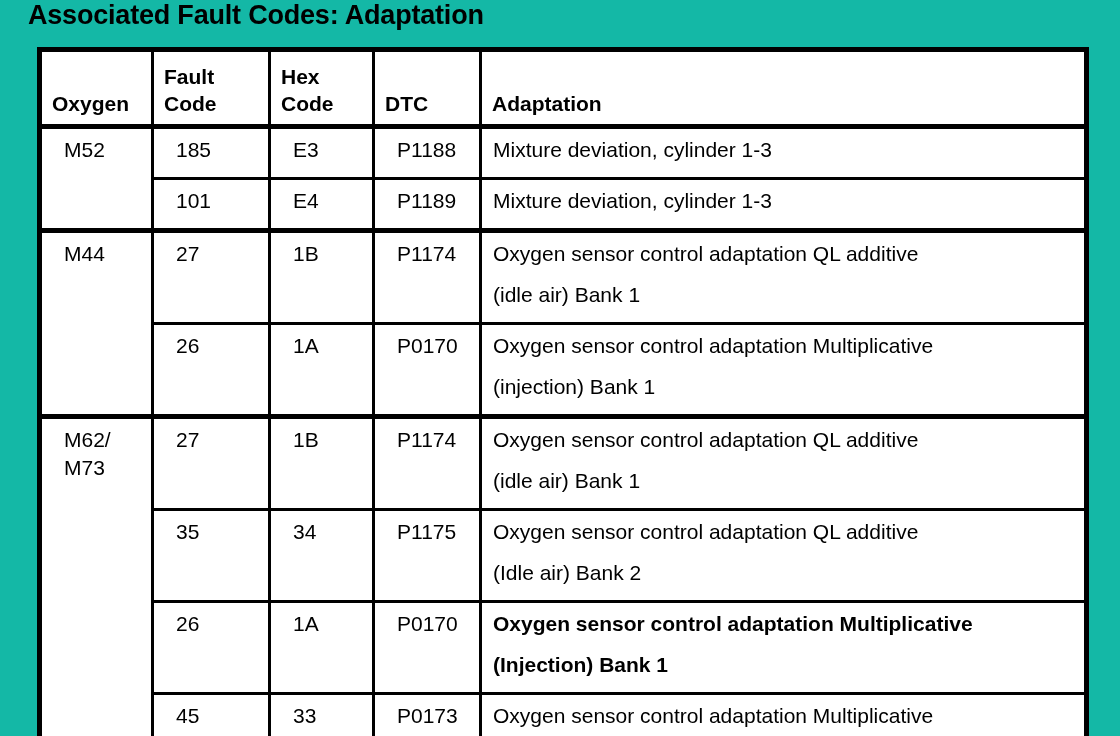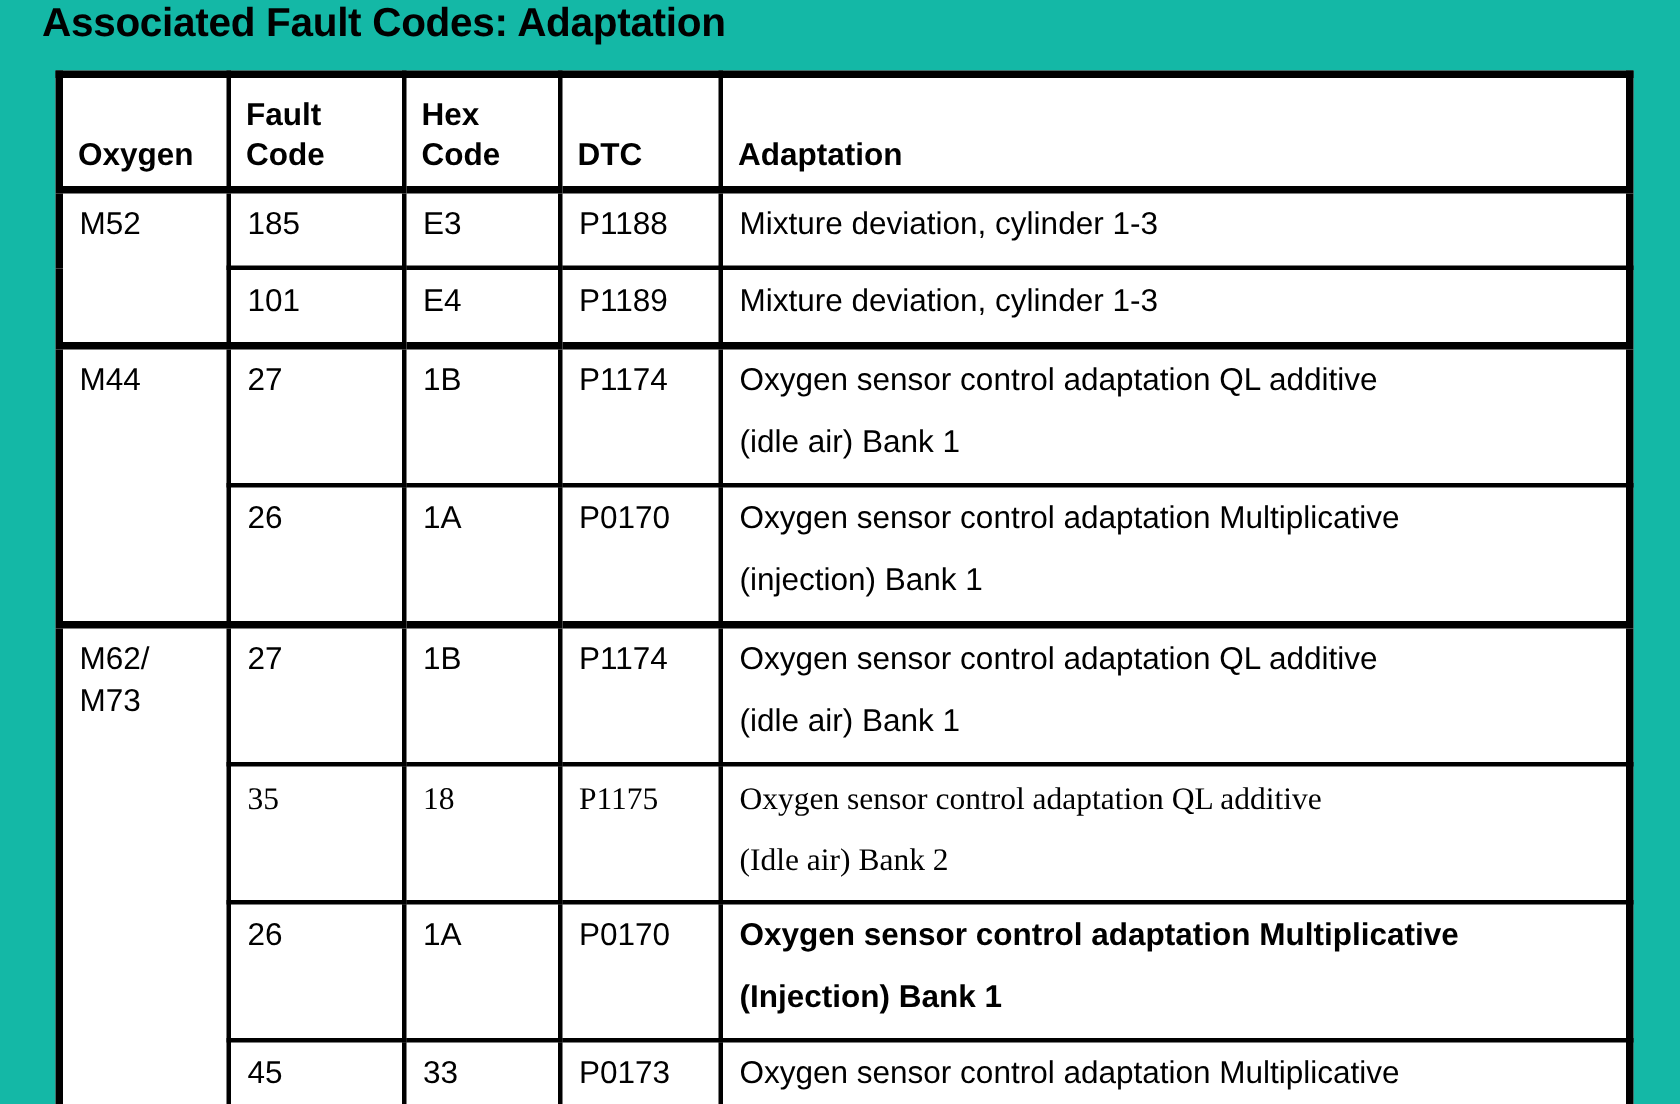--- a/index.html
+++ b/index.html
@@ -28,21 +28,21 @@
   thead th {
     border-bottom: 5px solid #000;
     height: 61px; vertical-align: bottom; text-align: left;
     padding: 4px 6px 7px 10px; font-size: 21px; font-weight: 700;
   }
   .hline { line-height: 27px; }
   tbody td {
     vertical-align: top; text-align: left;
     padding: 7px 6px 0 11px; font-size: 21px;
   }
-  .vline, .mline { line-height: 28px; }
+  .vline, .mline { line-height: 28px; margin-left: 11px; }
   .expl-line { line-height: 28px; margin-bottom: 13px; }
   tr.group-start td, td.group-start-cell { border-top: 5px solid #000; }
   .bold { font-weight: 700; }
 </style>
 </head>
 <body>
 
 <div class="page">
   <div class="title">Associated Fault Codes: Adaptation</div>
   <table id="fault-table">
@@ -151,26 +151,26 @@
             <div class="vline">1B</div>
           </td>
           <td class="dtc-cell">
             <div class="vline">P1174</div>
           </td>
           <td class="explanation-cell">
             <div class="expl-line">Oxygen sensor control adaptation QL additive</div>
             <div class="expl-line">(idle air) Bank 1</div>
           </td>
         </tr>
-        <tr style="height: 88px; font-family: Liberation Serif, serif;">
+        <tr style="height: 88px;">
           <td class="fault-code-cell">
             <div class="vline">35</div>
           </td>
           <td class="hex-code-cell">
-            <div class="vline">18</div>
+            <div class="vline">34</div>
           </td>
           <td class="dtc-cell">
             <div class="vline">P1175</div>
           </td>
           <td class="explanation-cell">
             <div class="expl-line">Oxygen sensor control adaptation QL additive</div>
             <div class="expl-line">(Idle air) Bank 2</div>
           </td>
         </tr>
         <tr style="height: 88px;">

